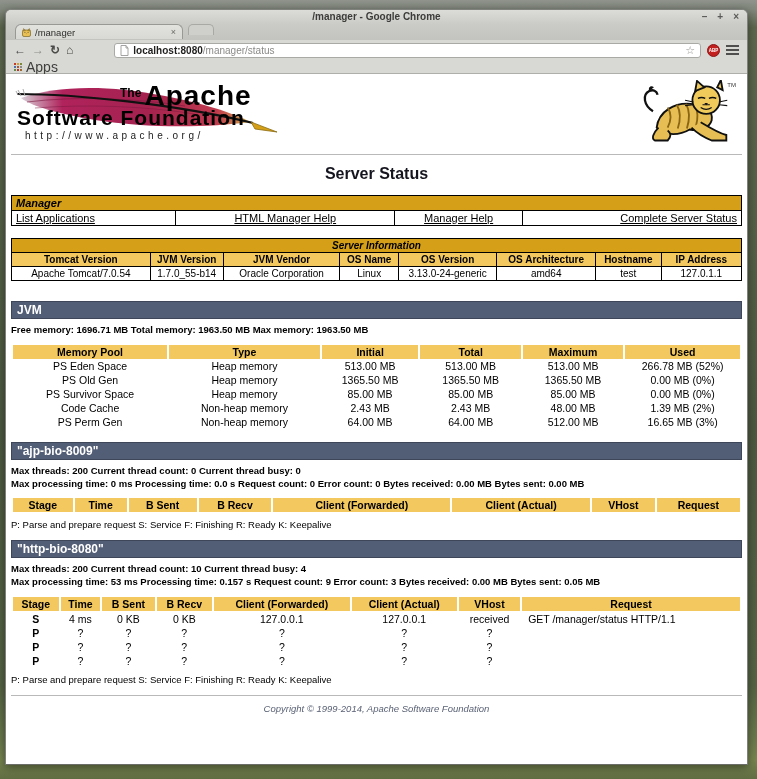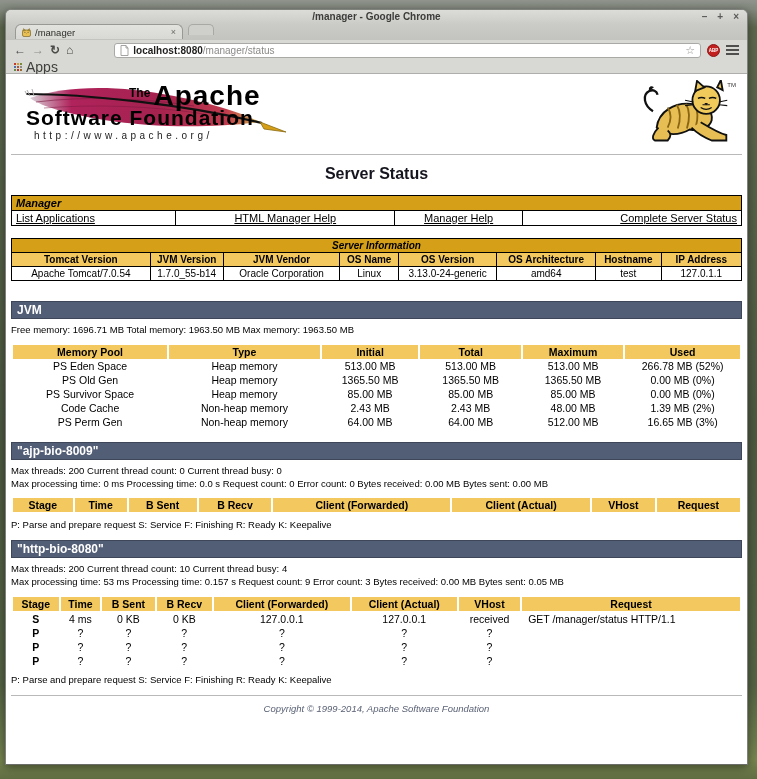--- a/index.html
+++ b/index.html
@@ -51,21 +51,21 @@
   .menu-icon i { display:block; height:2px; background:#4f4f4d; }
   
   .bookmarks { flex:0 0 auto; height:14px; background:#d8d8d5; display:flex;
     align-items:center; gap:4px; padding:0 8px; border-bottom:1px solid #aeaeab; }
   .apps-grid { display:grid; grid-template-columns:repeat(3,2px); grid-gap:1px; }
   .apps-grid i { width:2px; height:2px; display:block; }
   .apps-label { font-size:14px; color:#3e3e3c; }
   
   .content { flex:1; background:#fff; overflow:hidden; padding:6px 5px 0 5px;
     color:#000; font-size:11px; }
-  .logo-row { position:relative; height:70px;margin-left:9px; }
+  .logo-row { position:relative; height:70px; }
   .asf-logo { position:absolute; left:2px; top:0; width:340px; height:70px; }
   svg.feather { position:absolute; left:2px; top:2px; z-index:1; }
   .asf-text { position:absolute; left:4px; top:0; z-index:2; white-space:nowrap; }
   .asf-line1 { margin-left:103px; }
   .asf-the { font-size:12px; font-weight:bold; vertical-align:8px; letter-spacing:0; }
   .asf-apache { font-size:28px; font-weight:bold; letter-spacing:1px; }
   .asf-sf { font-size:21px; font-weight:bold; margin-top:-6px; letter-spacing:1px; }
   .asf-url { font-size:10px; letter-spacing:3.5px; color:#222; margin-left:8px; }
   .tomcat-logo { position:absolute; right:6px; top:0; width:96px; height:68px; }
   .tm { position:absolute; right:0px; top:2px; font-size:6px; color:#333; letter-spacing:0; }
@@ -84,21 +84,21 @@
   .manager-table td.c3 { width:30%; text-align:right; }
   .serverinfo th { background:#F2C85F; font-size:10px; text-align:center; }
   .serverinfo td { font-size:10px; text-align:center; }
   .serverinfo th.w0{width:19%} .serverinfo th.w1{width:10%} .serverinfo th.w2{width:16%}
   .serverinfo th.w3{width:8%} .serverinfo th.w4{width:13.5%} .serverinfo th.w5{width:13.5%}
   .serverinfo th.w6{width:9%} .serverinfo th.w7{width:11%}
   .spacer12 { height:12px; } .spacer20 { height:20px; }
   
   .section-bar { background:#525D76; border:1px solid #3e4759; color:#fff;
     font-weight:bold; font-size:12px; padding:1px 5px; margin:0; }
-  .small-stats { font-size:9.5px; color:#000; margin:5px 0 0 0; line-height:1.35; }
+  .small-stats { font-size:9.5px; color:#000; margin:5px 0 0 0; line-height:1.35;font-weight:bold; }
   .footnote { font-size:9.5px; margin:6px 0 10px 0; }
   
   table.plain { width:100%; border-collapse:separate; border-spacing:2px 1px; margin-top:7px; }
   table.plain th { background:#F2C85F; font-size:10.5px; font-weight:bold;
     text-align:center; padding:0 2px; height:14px; }
   table.plain td { font-size:10.5px; text-align:center; padding:0 2px; height:13px; }
   .memory-table th.m0{width:21.5%} .memory-table th.m1{width:21%} .memory-table th.m2{width:13.5%}
   .memory-table th.m3{width:14%} .memory-table th.m4{width:14%} .memory-table th.m5{width:16%}
   .connector-table td.stage { font-weight:bold; }
   .connector-table td.request { text-align:left; padding-left:6px;margin-left:24px; }

